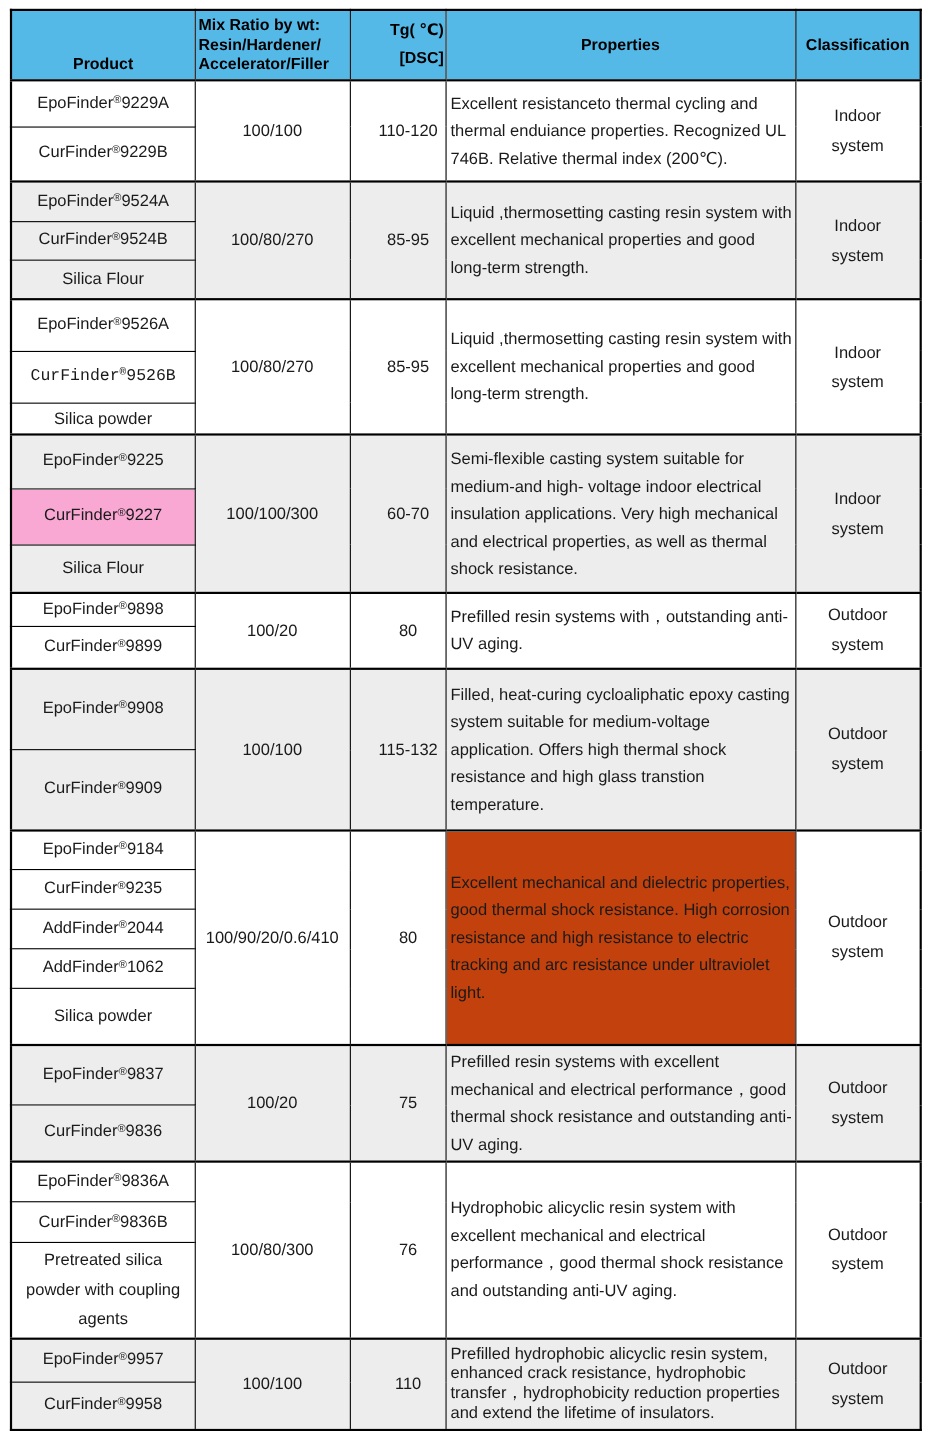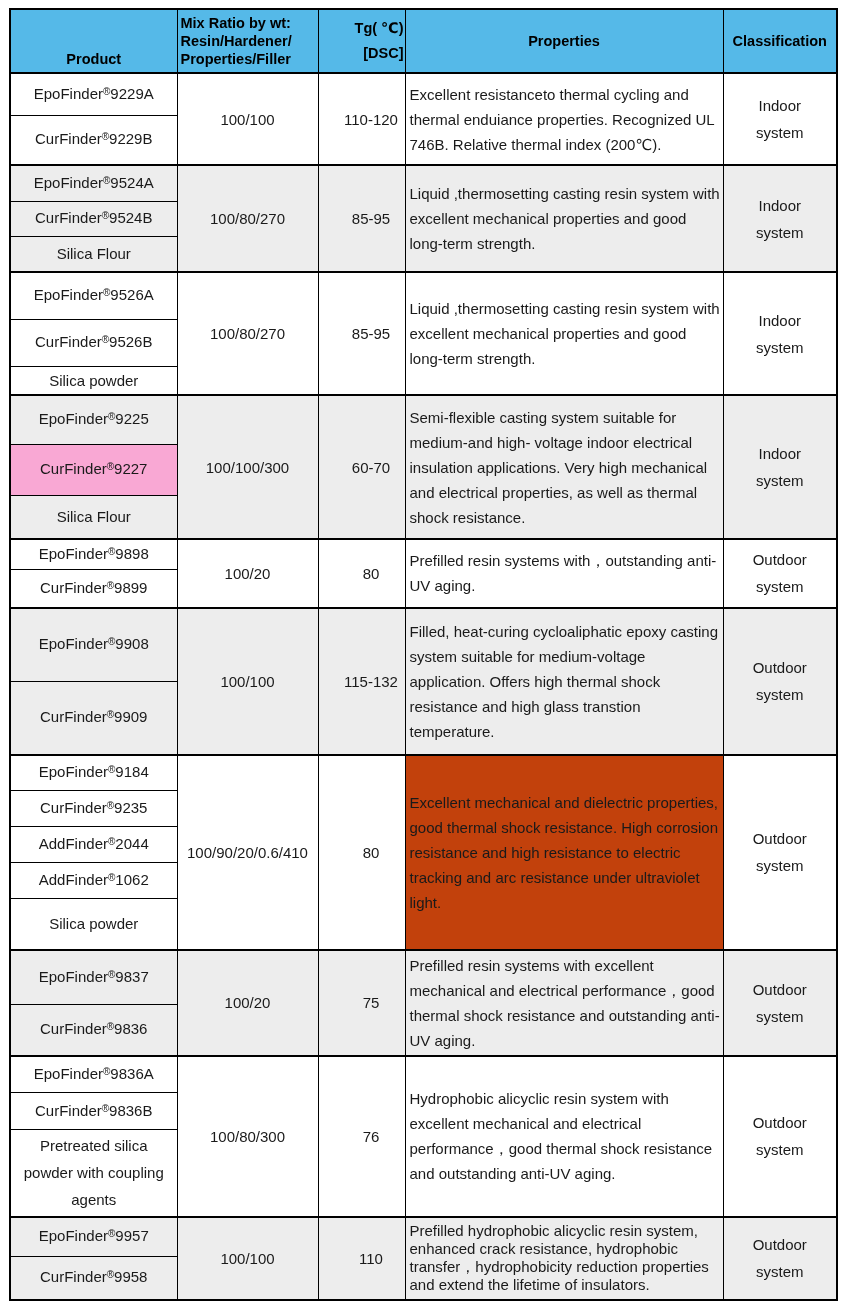--- a/index.html
+++ b/index.html
@@ -40,21 +40,21 @@
         <col class="c-mix">
         <col class="c-tg">
         <col class="c-props">
         <col class="c-class">
     </colgroup>
     <thead>
       <tr>
         <th class="h-product">Product</th>
         <th class="h-mix">Mix Ratio by wt:
 Resin/Hardener/
-Properties/Filler</th>
+Accelerator/Filler</th>
         <th class="h-tg">Tg( ℃)
 [DSC]</th>
         <th class="h-props">Properties</th>
         <th class="h-class">Classification</th>
       </tr>
     </thead>
     <tbody id="tbody">
         <tr class="gstart" style="height: 42px;">
           <td class="product" style="background: rgb(255, 255, 255);">EpoFinder<span class="reg">®</span>9229A</td>
           <td class="mix" rowspan="2" style="background: rgb(255, 255, 255);">100/100</td>
@@ -82,21 +82,21 @@
         </tr>
         <tr class="gstart" style="height: 47px;">
           <td class="product" style="background: rgb(255, 255, 255);">EpoFinder<span class="reg">®</span>9526A</td>
           <td class="mix" rowspan="3" style="background: rgb(255, 255, 255);">100/80/270</td>
           <td class="tg" rowspan="3" style="background: rgb(255, 255, 255);">85-95</td>
           <td class="props" rowspan="3" style="background: rgb(255, 255, 255);">Liquid ,thermosetting casting resin system with excellent mechanical properties and good long-term strength.</td>
           <td class="cls" rowspan="3" style="background: rgb(255, 255, 255);">Indoor
 system</td>
         </tr>
         <tr style="height: 47px;">
-          <td class="product" style="background: rgb(255, 255, 255);">CurFinder<span class="reg">®</span>9526B</td>
+          <td class="product" style="background: rgb(255, 255, 255); font-family: Liberation Mono, monospace;">CurFinder<span class="reg">®</span>9526B</td>
         </tr>
         <tr style="height: 29px;">
           <td class="product" style="background: rgb(255, 255, 255);">Silica powder</td>
         </tr>
         <tr class="gstart" style="height: 49px;">
           <td class="product" style="background: rgb(237, 237, 237);">EpoFinder<span class="reg">®</span>9225</td>
           <td class="mix" rowspan="3" style="background: rgb(237, 237, 237);">100/100/300</td>
           <td class="tg" rowspan="3" style="background: rgb(237, 237, 237);">60-70</td>
           <td class="props" rowspan="3" style="background: rgb(237, 237, 237);">Semi-flexible casting system suitable for medium-and high- voltage indoor electrical insulation applications. Very high mechanical and electrical properties, as well as thermal shock resistance.</td>
           <td class="cls" rowspan="3" style="background: rgb(237, 237, 237);">Indoor

